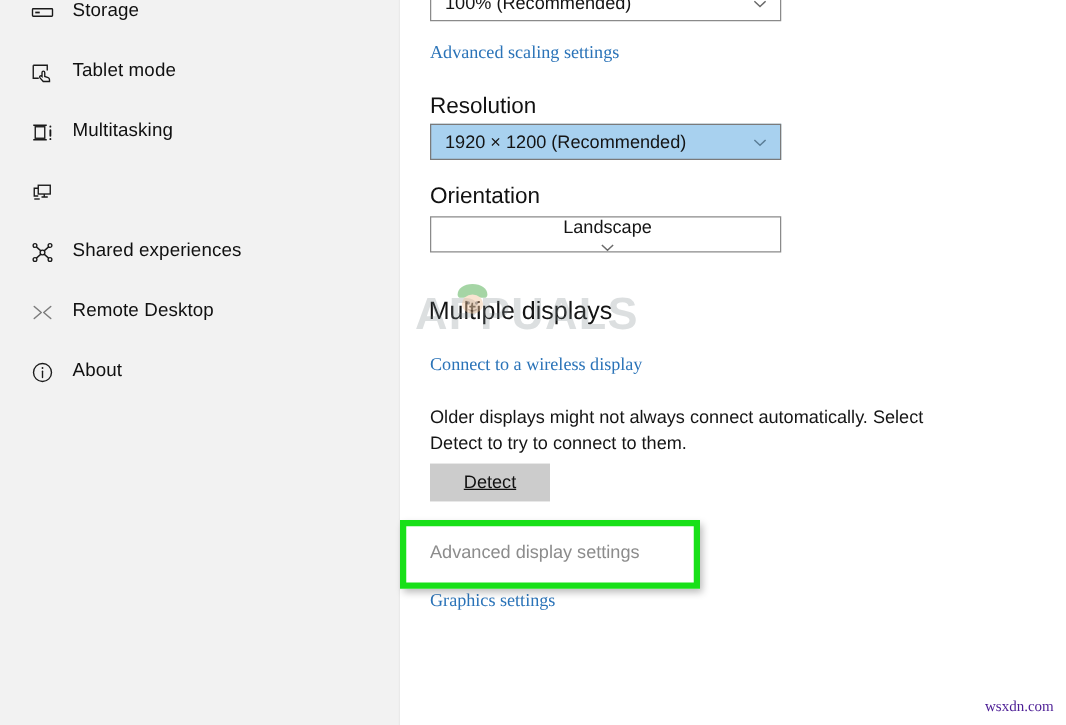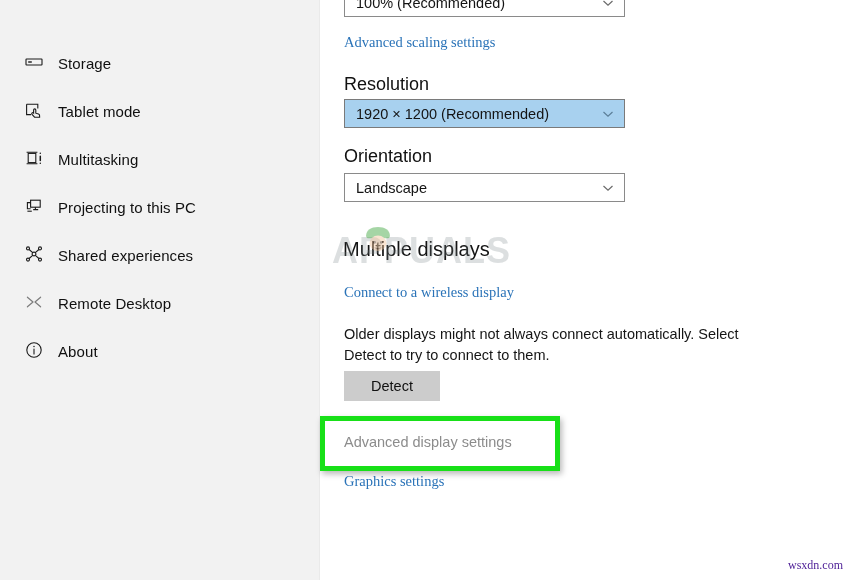--- a/index.html
+++ b/index.html
@@ -14,23 +14,22 @@
 
   
   #sidebar {
     position: absolute; left: 0; top: 0;
     width: 320px; height: 580px;
     background: #f2f2f2;
   }
   .nav-item {
     position: absolute;
     left: 0; width: 320px; height: 48px;
-    display: flex; align-items: flex-end;
+    display: flex; align-items: flex-start;
     cursor: default;
-    margin-top: 24px;
   }
   .nav-icon {
     width: 40px; margin-left: 14px;
     display: flex; align-items: center; justify-content: center;
     color: #1a1a1a;
   }
   .nav-icon svg { display: block; }
   .nav-label {
     font-size: 15px; color: #101010;
     letter-spacing: .1px;
@@ -90,20 +89,21 @@
     width: 420px;
   }
   .gray-btn {
     width: 96px; height: 30px;
     background: #cccccc;
     border: 1px solid #cccccc;
     font-size: 14.5px;
     color: #111111;
     display: flex; align-items: center; justify-content: center;
     cursor: pointer;
+    text-decoration: underline;
   }
   .disabled-link {
     font-size: 14.5px;
     color: #8c8c8c;
     white-space: nowrap;
   }
 
   
   #highlight-box {
     position: absolute;
@@ -191,21 +191,20 @@
 
     <div class="nav-item" style="top:144px">
       <span class="nav-icon">
         <svg width="20" height="20" viewBox="0 0 20 20" fill="none" stroke="#1a1a1a" stroke-width="1.1">
           <rect x="6.6" y="4.2" width="9.6" height="7"></rect>
           <path d="M9.2 13.6h5M11.4 11.2v2.4"></path>
           <path d="M6.6 6.6H3.4v6.2h3.2"></path>
           <path d="M3.4 15.2h4.4"></path>
         </svg>
       </span>
-      <span class="nav-label">Projecting to this PC</span>
     </div>
 
     <div class="nav-item" style="top:192px">
       <span class="nav-icon">
         <svg width="20" height="20" viewBox="0 0 20 20" fill="none" stroke="#1a1a1a" stroke-width="1.1">
           <circle cx="4" cy="4.4" r="1.5"></circle>
           <circle cx="16" cy="4.4" r="1.5"></circle>
           <circle cx="4" cy="15.6" r="1.5"></circle>
           <circle cx="16" cy="15.6" r="1.5"></circle>
           <circle cx="10" cy="10" r="1.9"></circle>
@@ -257,21 +256,21 @@
       <span class="val">1920 × 1200 (Recommended)</span>
       <span class="chev">
         <svg width="16" height="16" viewBox="0 0 16 16" fill="none" stroke="currentColor" stroke-width="1.2">
           <path d="M3.5 6l4.5 4.2L12.5 6"></path>
         </svg>
       </span>
     </div>
 
     <div class="field-label abs" style="left:24px; top:146px;">Orientation</div>
 
-    <div class="combo abs" style="left:24px; top:173px; width:281px;">
+    <div class="combo abs" style="left:24px; top:173px; width:281px;flex-direction:column;">
       <span class="val">Landscape</span>
       <span class="chev">
         <svg width="16" height="16" viewBox="0 0 16 16" fill="none" stroke="currentColor" stroke-width="1.2">
           <path d="M3.5 6l4.5 4.2L12.5 6"></path>
         </svg>
       </span>
     </div>
 
     <div class="section-head abs" style="left:23px; top:238px;">Multiple displays</div>
 

